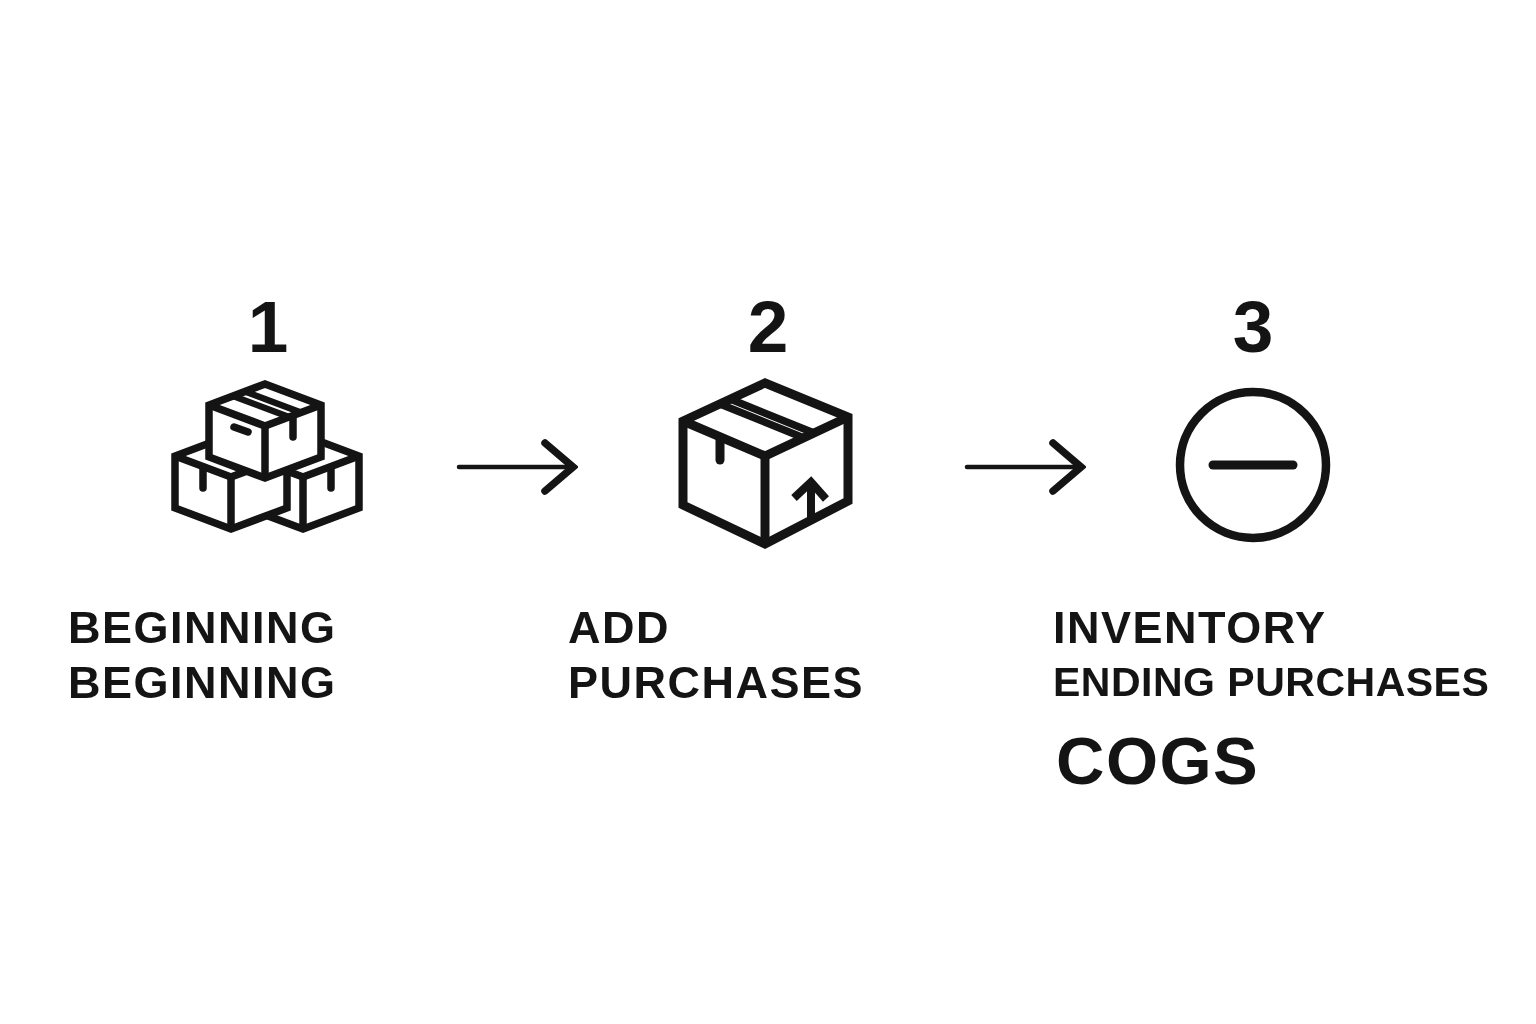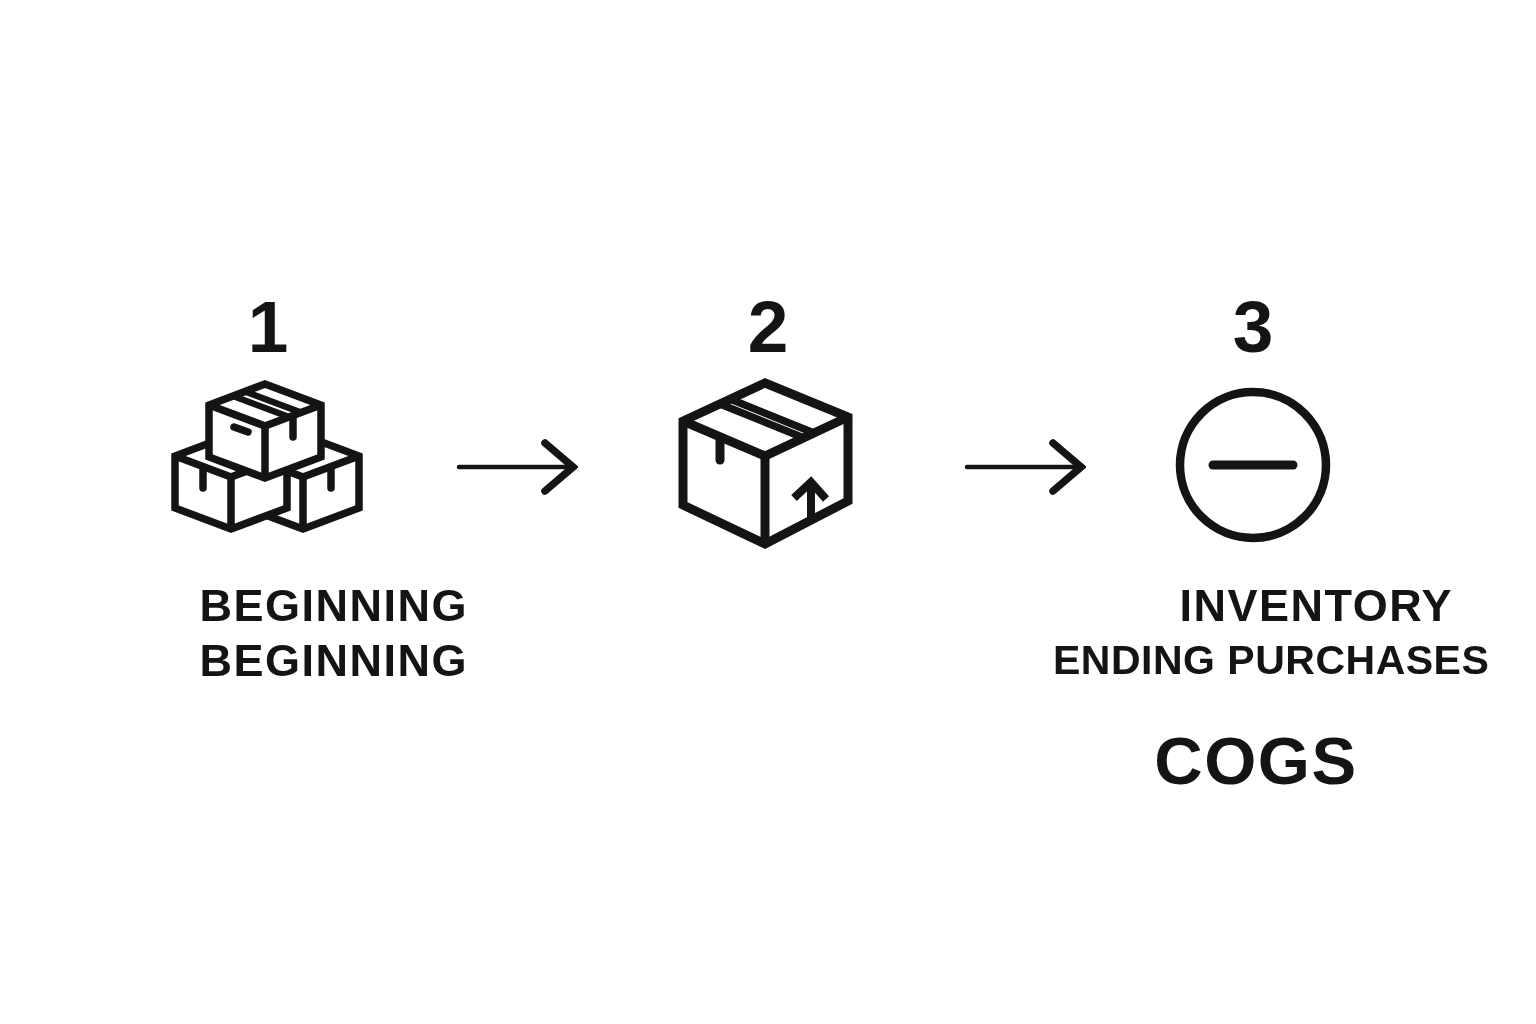--- a/index.html
+++ b/index.html
@@ -15,39 +15,38 @@
   .abs { position: absolute; }
   .step-number {
     top: 290px;
     width: 200px;
     text-align: center;
     font-size: 73px;
     line-height: 73px;
     font-weight: 700;
   }
   .step-label {
-    top: 578px;
+    top: 600px;
     width: 400px;
-    text-align: right;
+    text-align: left;
     font-weight: 700;
     font-size: 45px;
     line-height: 55px;
     letter-spacing: 1.5px;
     white-space: nowrap;
   }
   .step-label .sub {
     font-size: 41px;
     font-weight: 600;
     letter-spacing: 0.5px;
   }
   .cogs-label {
     top: 726px;
     left: 1056px;
     width: 400px;
-    text-align: center;
     font-weight: 700;
     font-size: 67px;
     line-height: 70px;
     letter-spacing: 1.5px;
   }
   svg { display: block; position: absolute; }
 </style>
 </head>
 <body>
 
@@ -110,20 +109,24 @@
   <svg style="left:1170px; top:382px" width="166" height="166" viewBox="0 0 166 166" fill="none" stroke="currentColor">
     <circle cx="83" cy="83" r="73" stroke-width="8.5"></circle>
     <line x1="43" y1="83" x2="123" y2="83" stroke-width="9" stroke-linecap="round"></line>
   </svg>
 
   <div class="abs step-label" style="left:68px">
     <div>BEGINNING</div>
     <div>BEGINNING</div>
   </div>
 
+  <div class="abs step-label" style="left:568px">
+    <div>ADD</div>
+    <div>PURCHASES</div>
+  </div>
 
   <div class="abs step-label" style="left:1053px">
     <div>INVENTORY</div>
     <div class="sub">ENDING PURCHASES</div>
   </div>
 
   <div class="abs cogs-label">COGS</div>
 
 </div>
 

